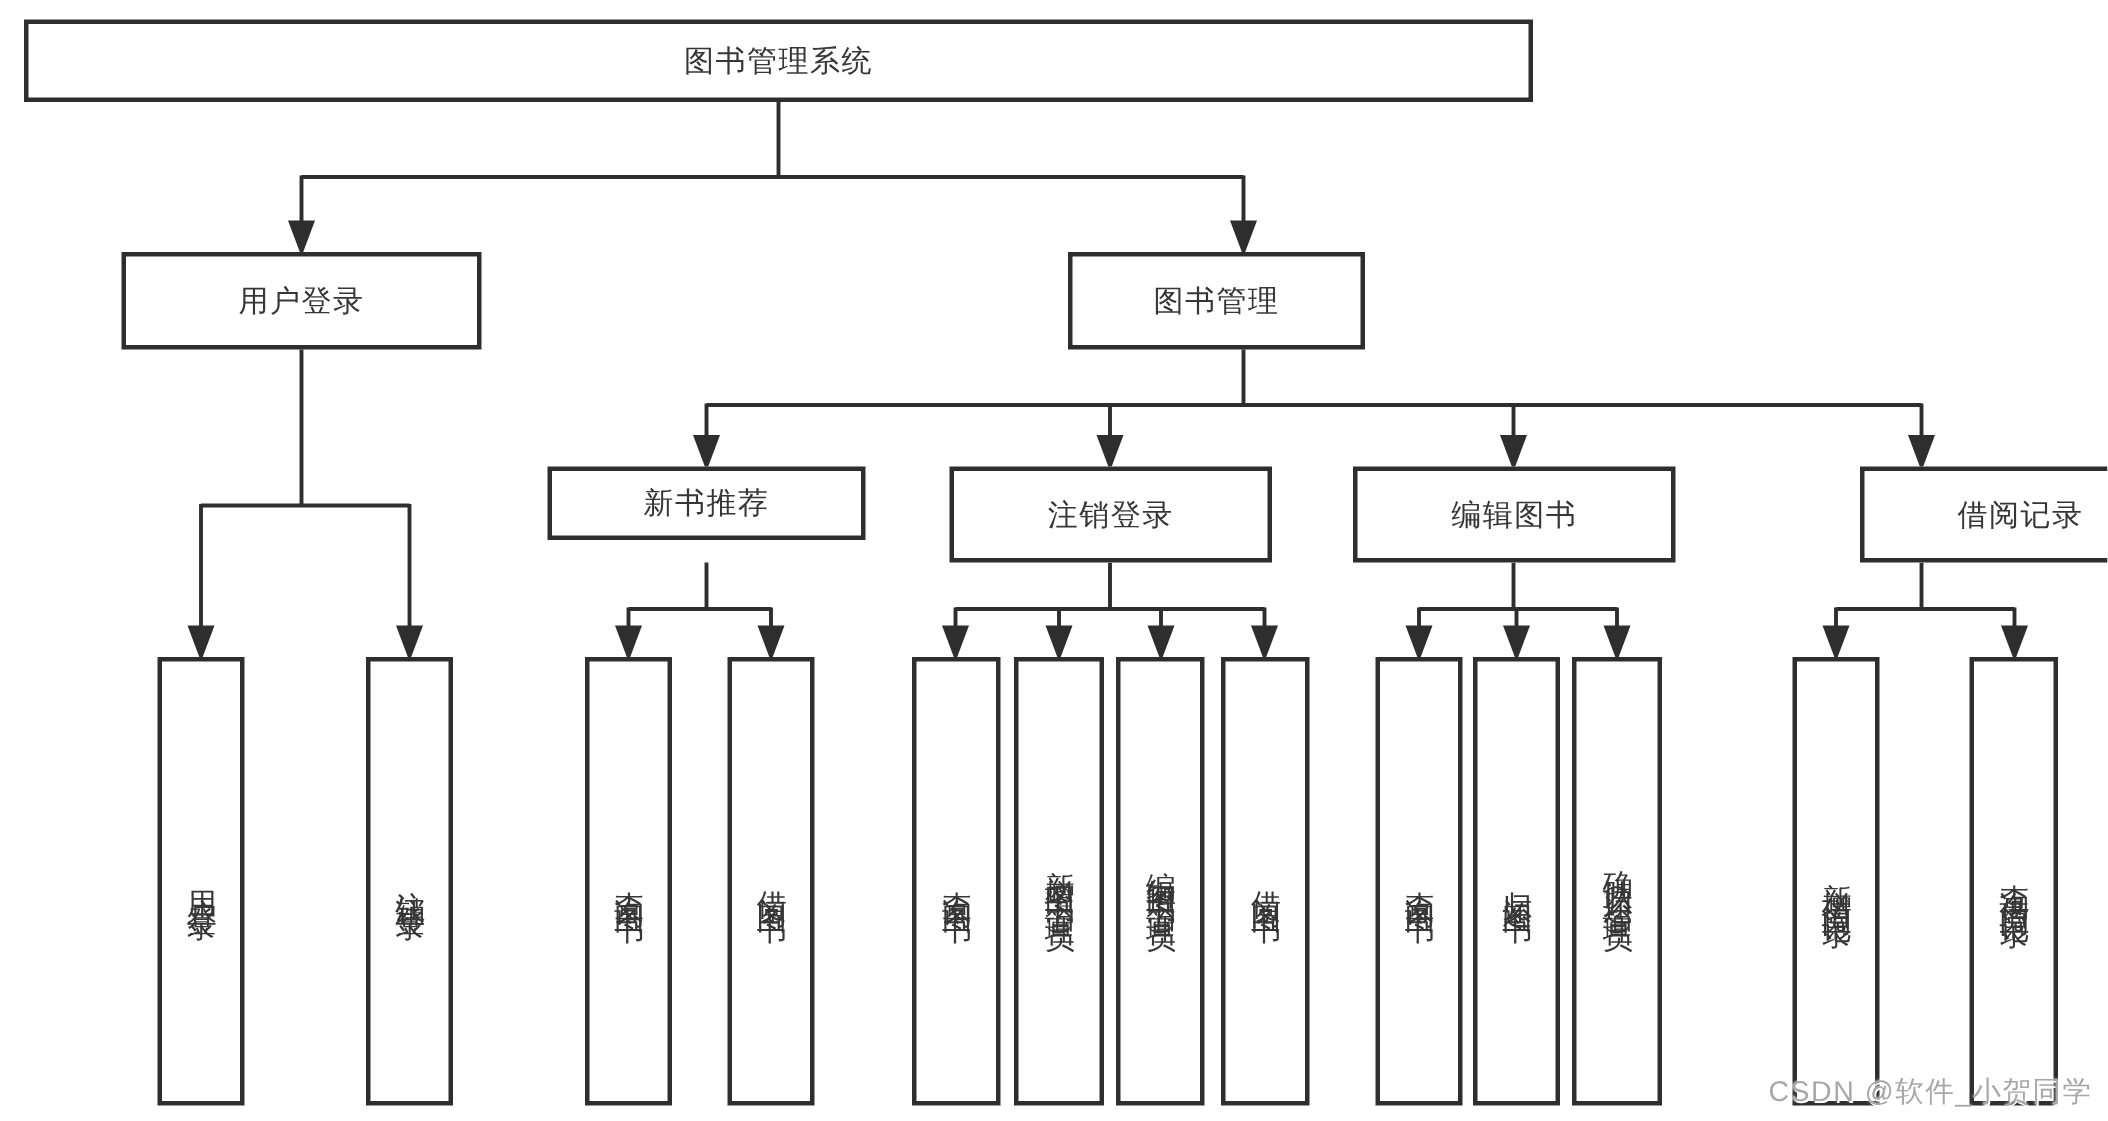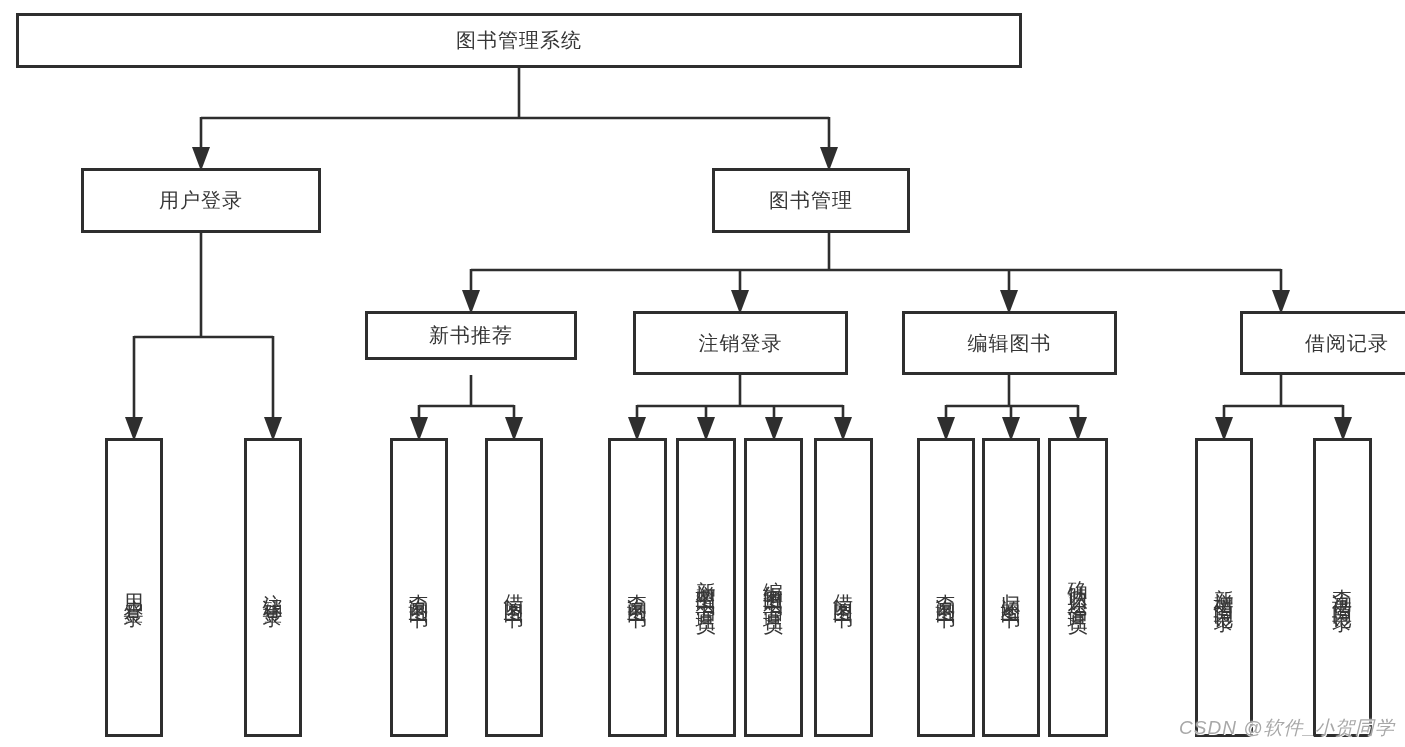--- a/index.html
+++ b/index.html
@@ -8,21 +8,21 @@
   .canvas{position:relative;width:1405px;height:747px;background:#ffffff;overflow:hidden;}
   .wires{position:absolute;left:0;top:0;}
   .wire{fill:none;stroke:#2e2e2e;stroke-width:2.6;}
   .arw{fill:#2e2e2e;stroke:none;}
   .box{position:absolute;box-sizing:border-box;background:#ffffff;border:3px solid #2e2e2e;
        display:flex;align-items:center;justify-content:center;color:#363636;}
   .box.h{font-size:20px;letter-spacing:1px;white-space:nowrap;}
   .box.v{font-size:20px;}
   .box.v .vtxt{writing-mode:vertical-rl;text-orientation:mixed;letter-spacing:5px;line-height:1;}
   .watermark{position:absolute;right:10px;top:715px;font-size:19px;color:#a8a8a8;
-             text-shadow:0 0 2px #ffffff,1px 1px 0 #ffffff;letter-spacing:1px;white-space:nowrap;font-style:italic;}
+             text-shadow:0 0 2px #ffffff,1px 1px 0 #ffffff;letter-spacing:1px;white-space:nowrap;}
 </style>
 </head>
 <body>
 
 <div class="canvas">
 
   <svg class="wires" width="1405" height="747" viewBox="0 0 1405 747">
     <path class="wire" d="
       M519 68 V119
       M201 118 H829

